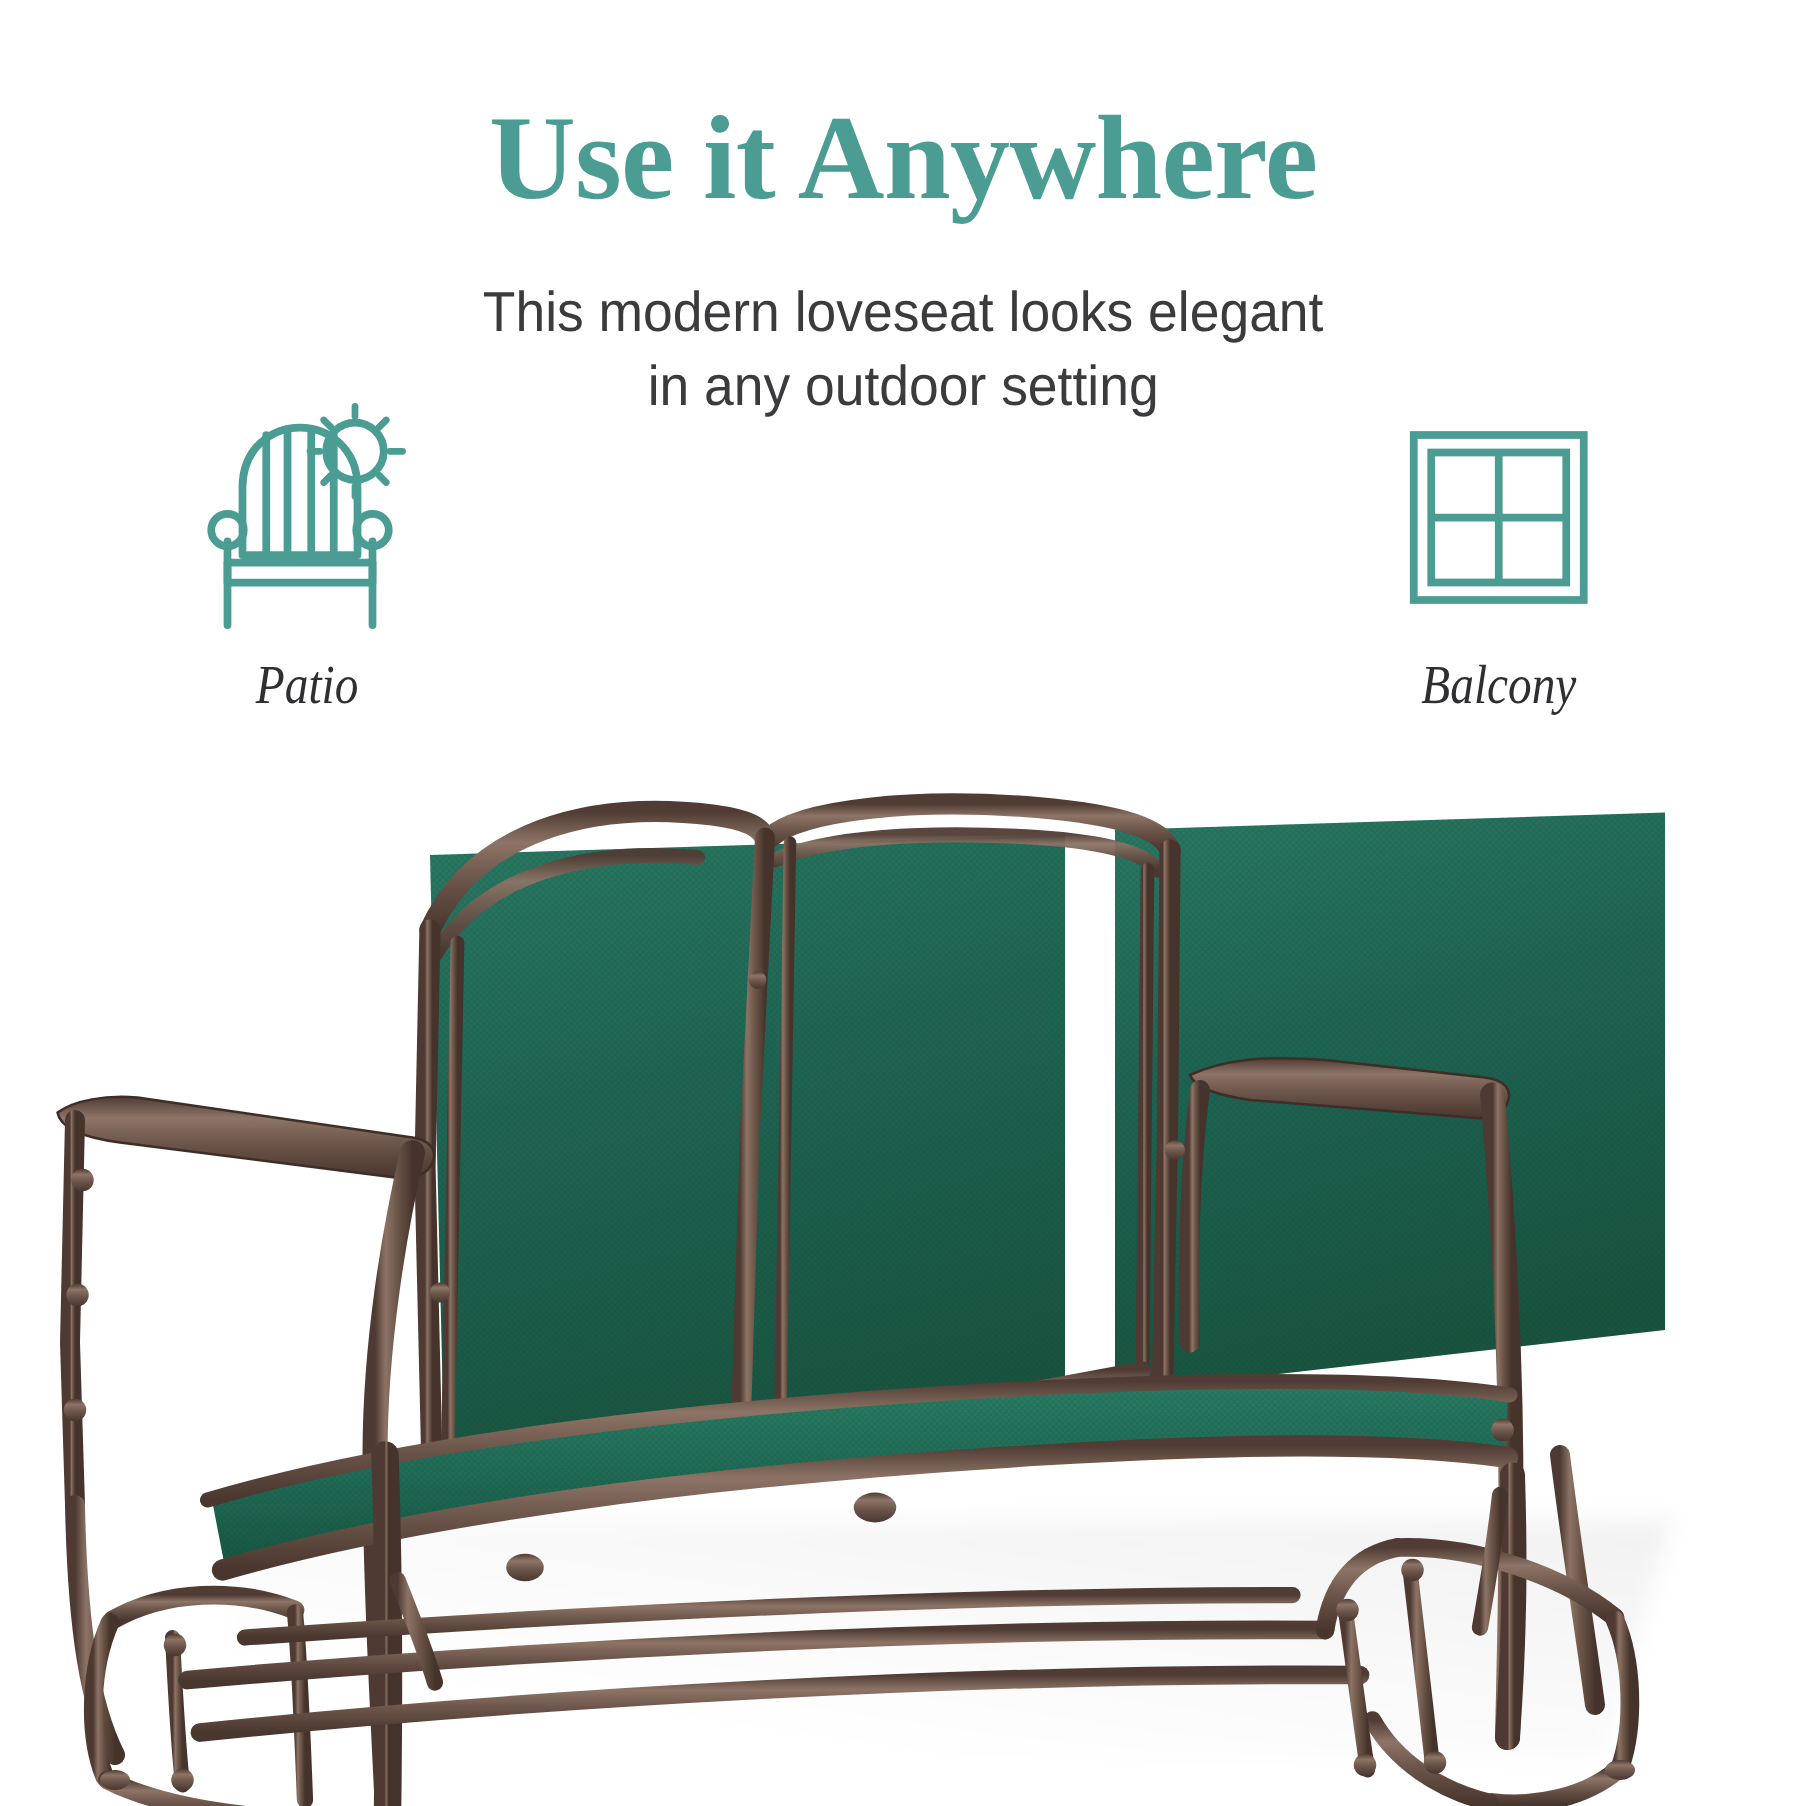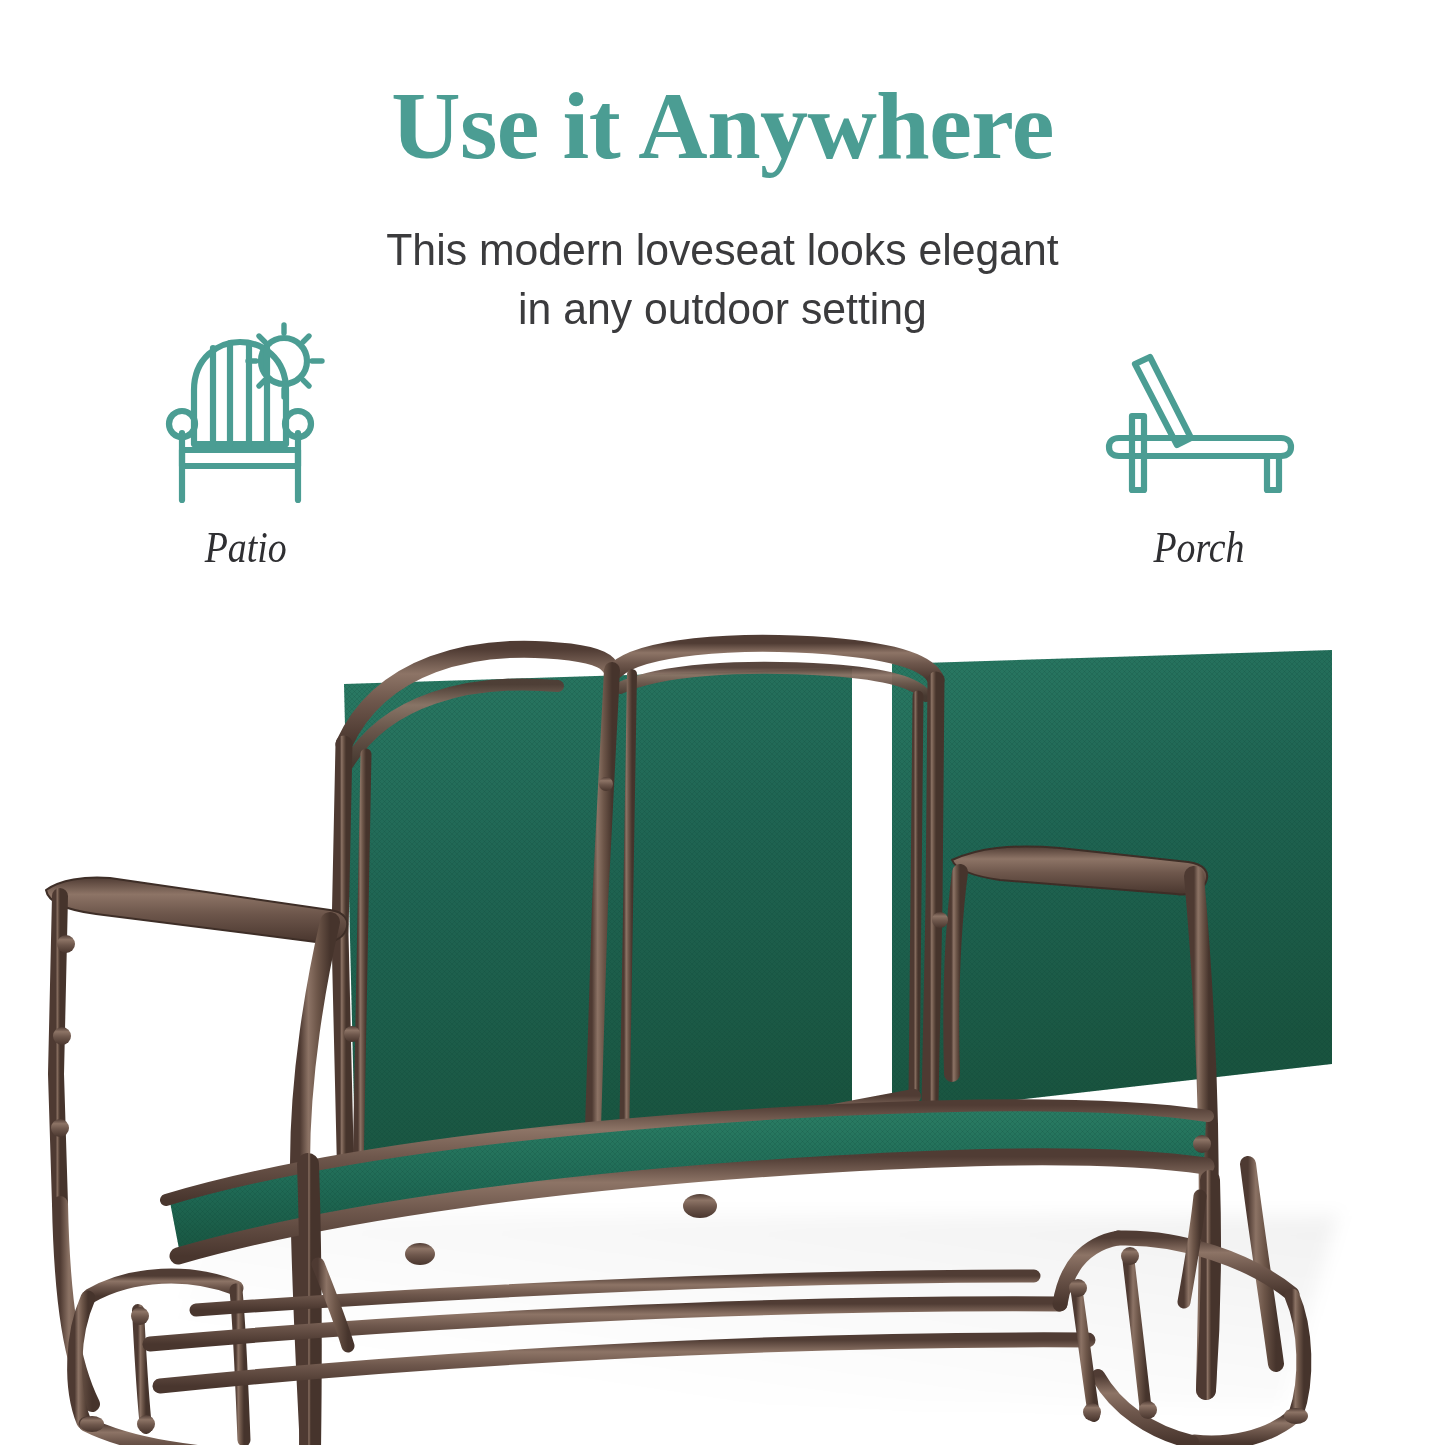--- a/index.html
+++ b/index.html
@@ -146,36 +146,32 @@
 
           <path d="M26 130 L142 130 L142 146 L26 146 Z"></path>
 
           <line x1="26" y1="113" x2="26" y2="180"></line>
           <line x1="142" y1="113" x2="142" y2="180"></line>
         </svg>
       </div>
       <div class="icon-label">Patio</div>
     </div>
 
+
     <div class="icon-cell">
       <div class="icon-art">
-        <svg width="200" height="186" viewBox="0 0 200 186" fill="none" stroke="#4b9d93" stroke-width="6.2" stroke-linecap="round" stroke-linejoin="round">
-
-          <path d="M36 44 L51 37 L92 118 L78 125 Z"></path>
-
-          <path d="M20 118 L182 118 C189 118 192 122 192 127 C192 132 189 136 182 136 L20 136 C13 136 10 132 10 127 C10 122 13 118 20 118 Z"></path>
-
-          <path d="M33 96 L45 96 L45 170 L33 170 Z"></path>
-
-          <path d="M168 136 L180 136 L180 170 L168 170 Z"></path>
+        <svg width="160" height="186" viewBox="0 0 160 186" fill="none" stroke="#4b9d93" stroke-width="6.2" stroke-linejoin="miter">
+          <rect x="12" y="28" width="136" height="132"></rect>
+          <rect x="26" y="42" width="108" height="104"></rect>
+          <line x1="80" y1="42" x2="80" y2="146"></line>
+          <line x1="26" y1="94" x2="134" y2="94"></line>
         </svg>
       </div>
-      <div class="icon-label">Porch</div>
+      <div class="icon-label">Balcony</div>
     </div>
-
 
 
   </div>
 
   <div class="product-stage">
     <div class="ground-shadow"></div>
 
     <svg class="bench-svg" width="1445" height="865" viewBox="0 0 1445 865">
       <defs>
         <linearGradient id="tube" x1="0" y1="0" x2="0" y2="1">

